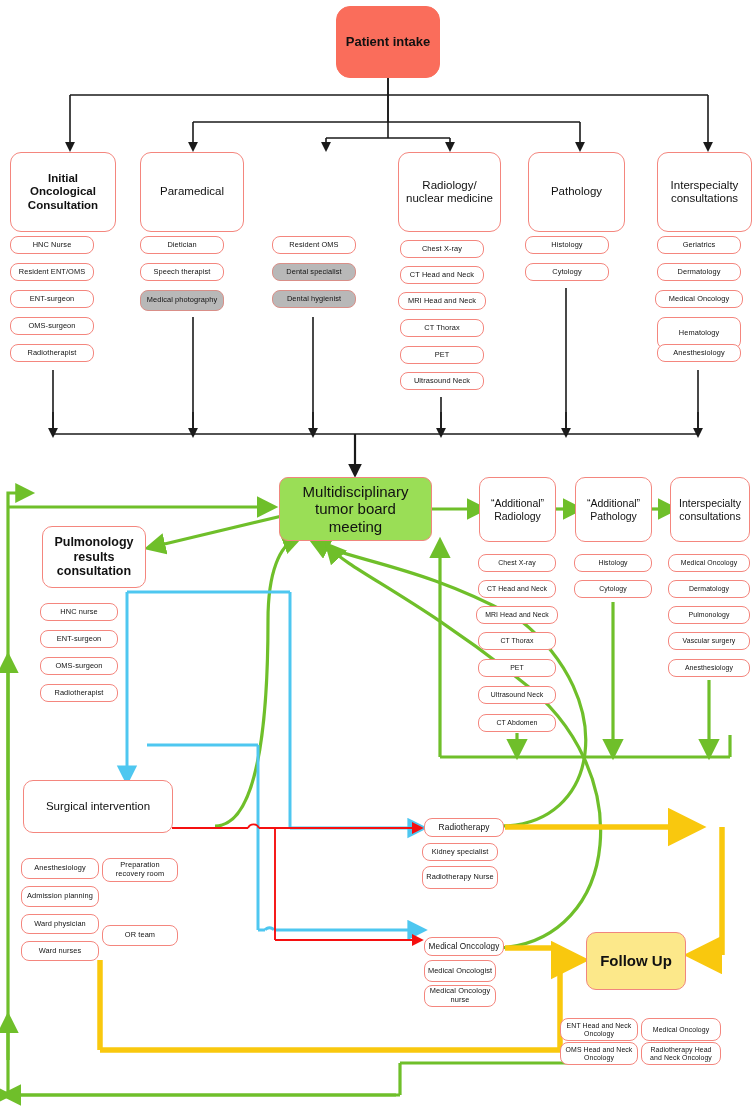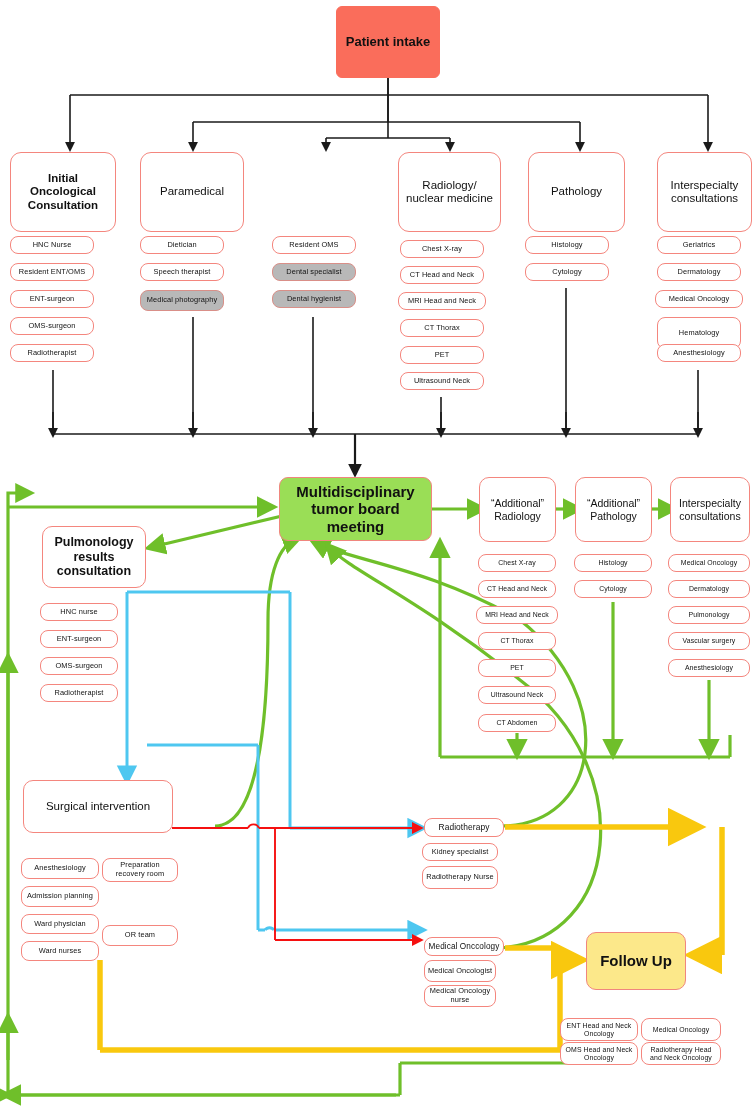--- a/index.html
+++ b/index.html
@@ -51,29 +51,29 @@
   }
   .chip.grey{
     background:#b8b8b8;
     border-color:#d98f88;
   }
   .chip.tiny{font-size:6.9px;}
   
   .intake{
     background:#fa6d5b;
     border:1.2px solid #fa6d5b;
-    border-radius:6px;
+    border-radius:14px;
     font-weight:bold;
     font-size:13px;
   }
   .mdt{
     background:#9ade56;
     border:1.3px solid #f0867e;
     border-radius:9px;
-    font-weight:bold;
+    font-weight:normal;
     font-size:15px;
   }
   .followup{
     background:#fce88a;
     border:1.3px solid #f0867e;
     border-radius:10px;
     font-weight:bold;
     font-size:15px;
   }
   .diag{

